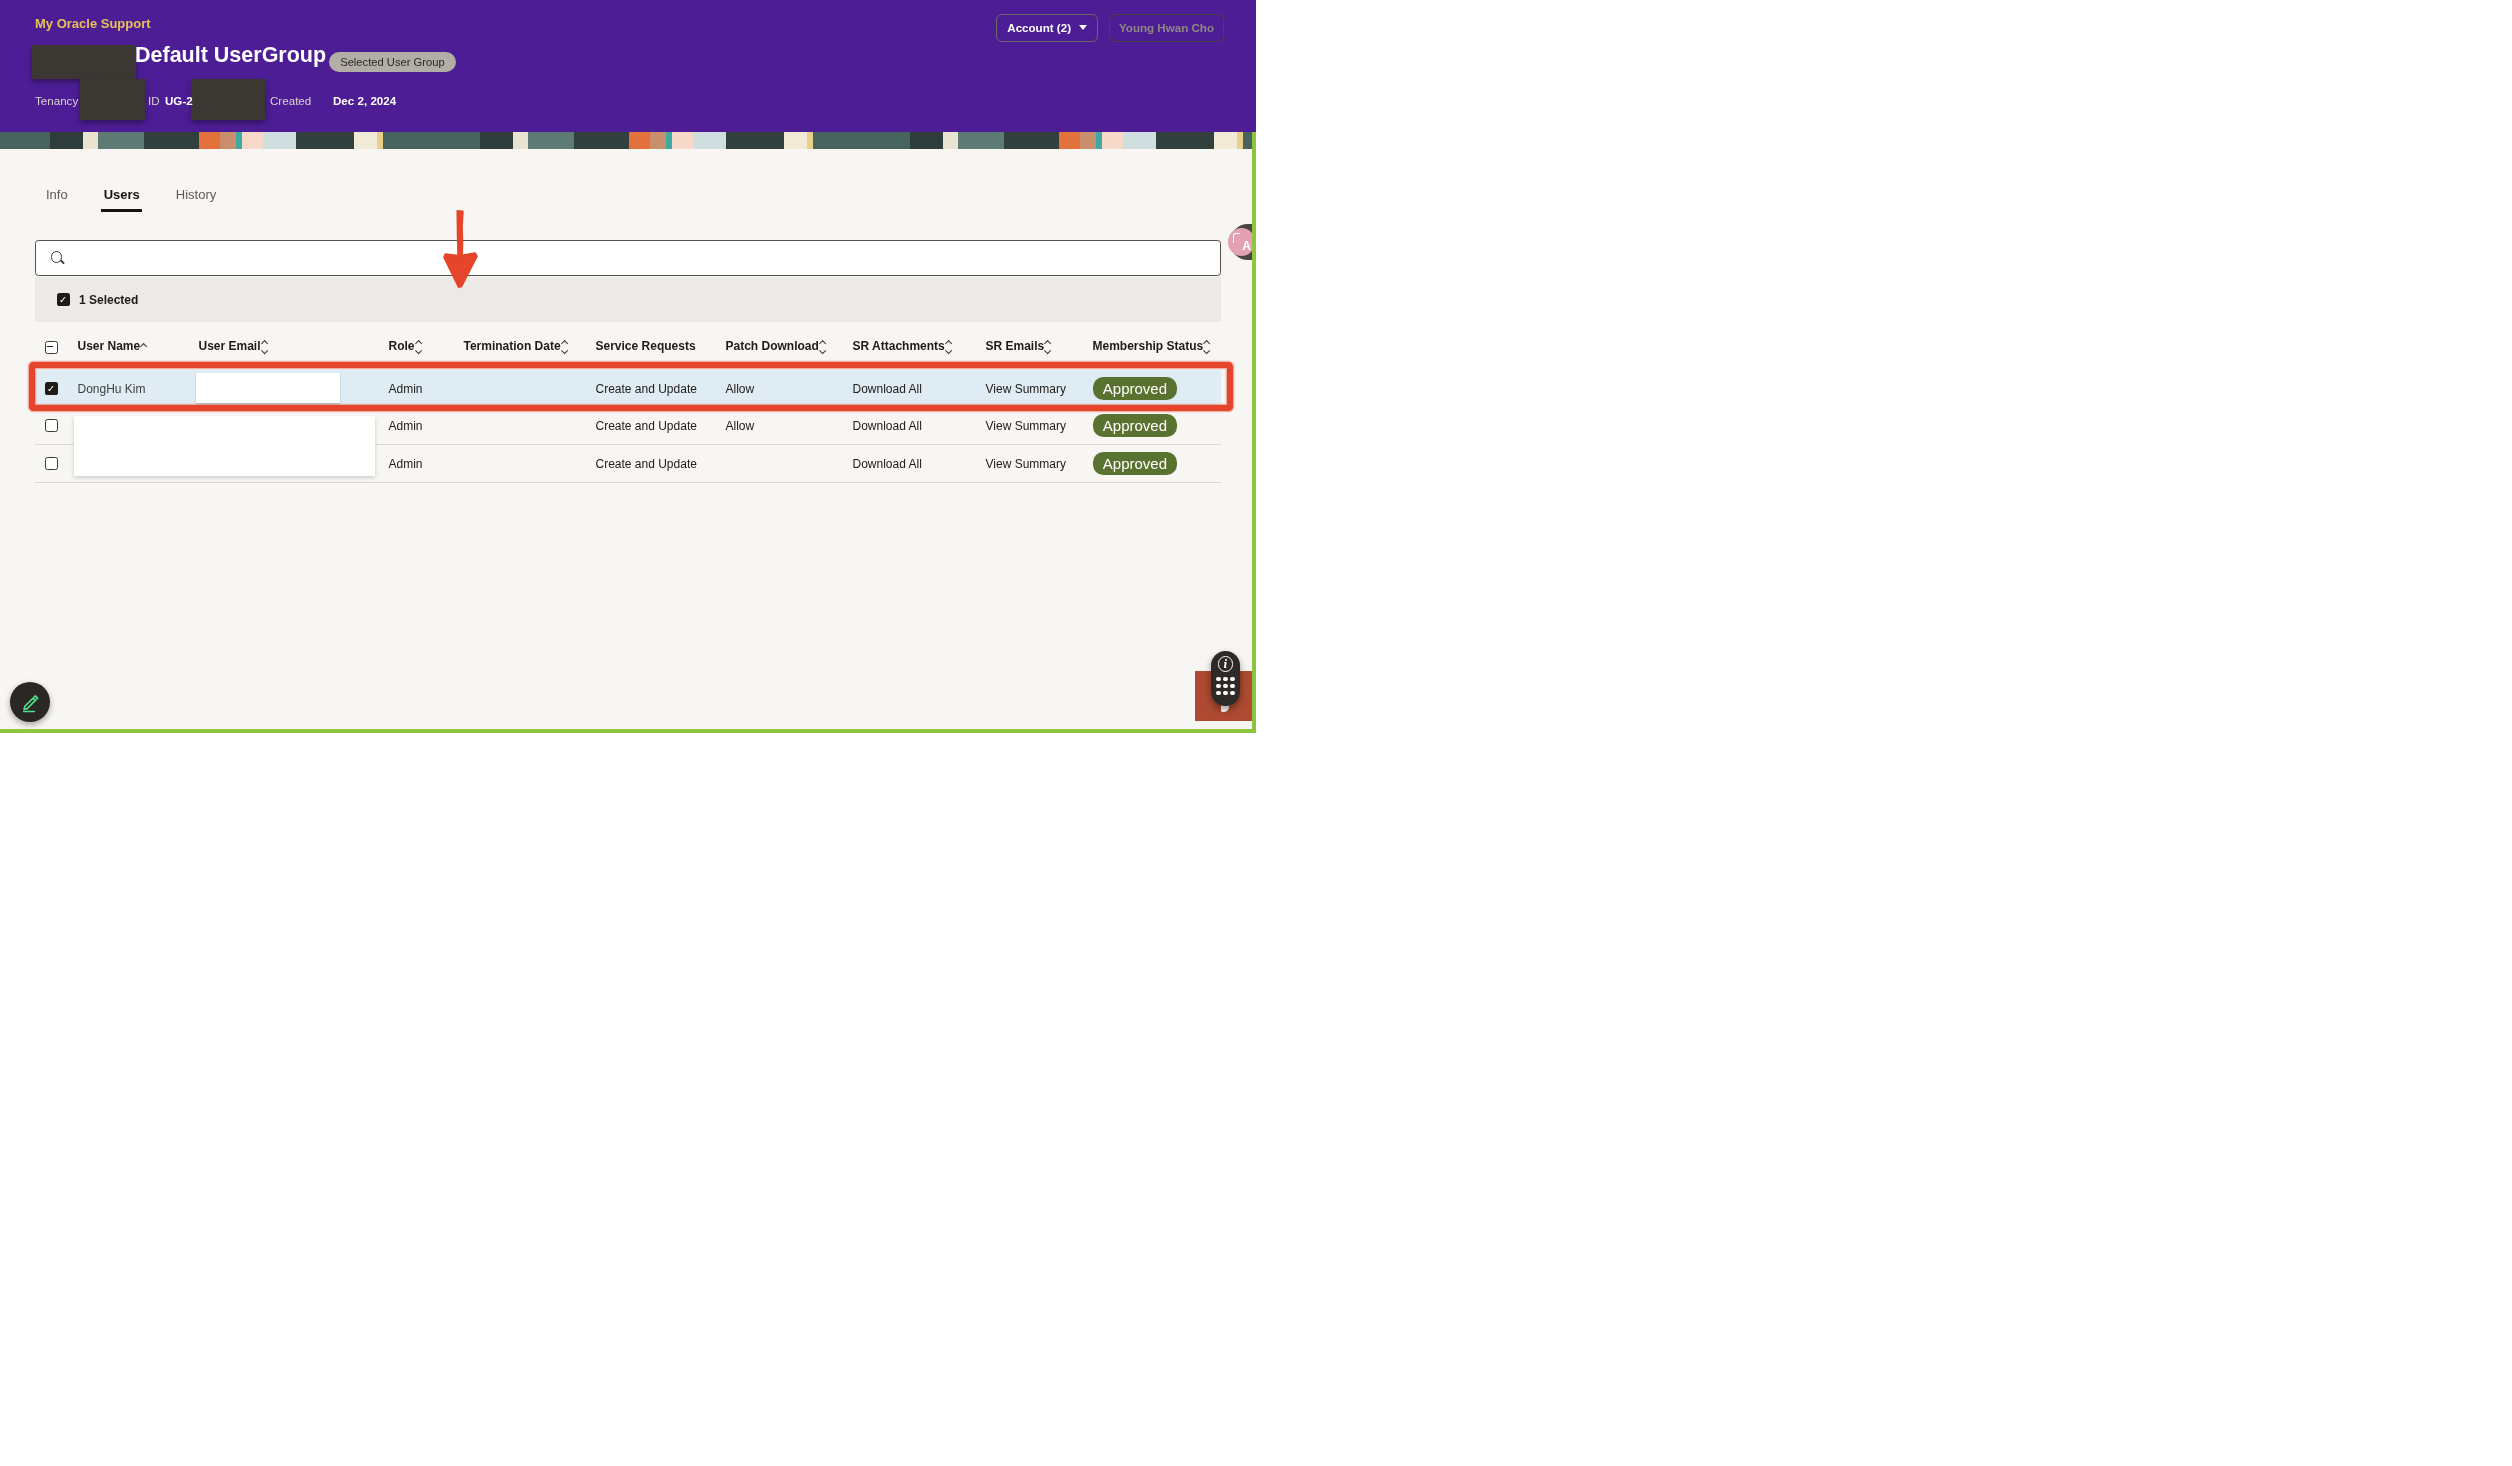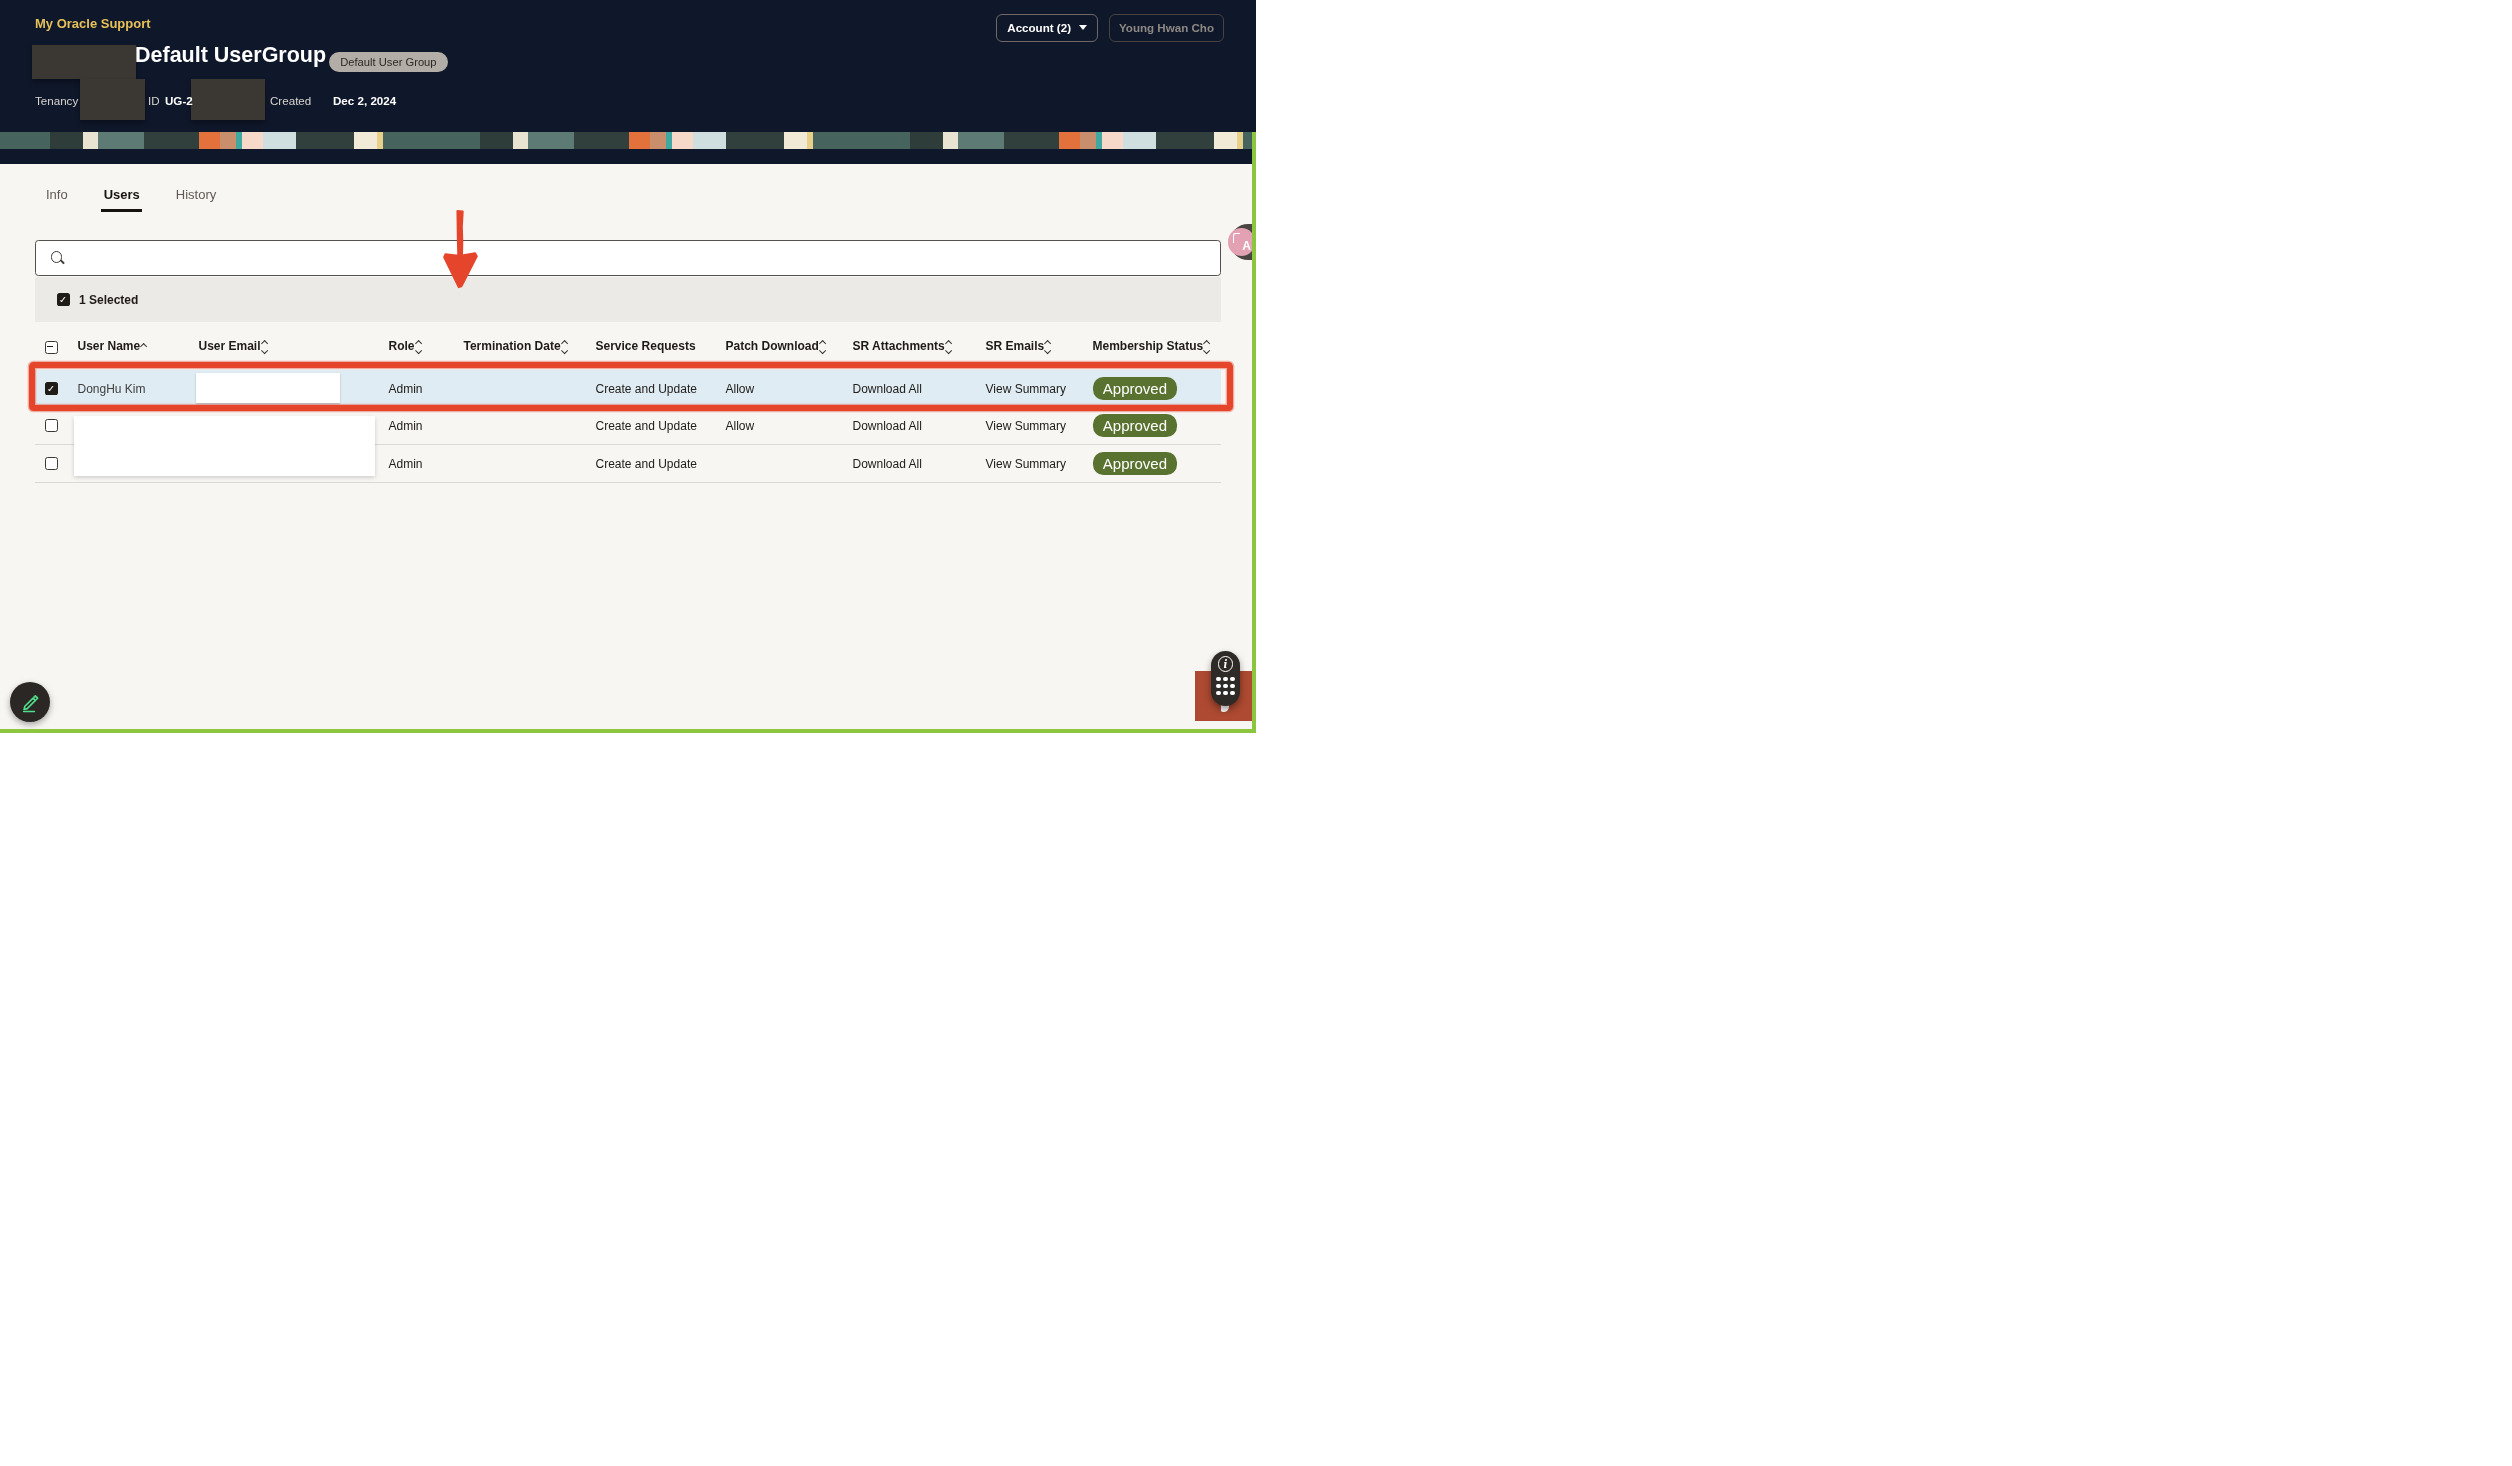--- a/index.html
+++ b/index.html
@@ -1,21 +1,21 @@
 <!DOCTYPE html>
 <html style="font-size:13.8px"><head>
 <meta charset="utf-8">
 <style>
   * { margin:0; padding:0; box-sizing:border-box; }
   html,body { width:1256px; height:733px; }
   body { font-family:"Liberation Sans","DejaVu Sans",sans-serif; }
   #page { position:relative; width:1256px; height:733px; background:#f7f6f3; overflow:hidden; }
 
   
-  .hdr { position:absolute; left:0; top:0; width:100%; height:164px; background:#0f172a; }
+  .hdr { position:absolute; left:0; top:0; width:100%; height:132px; background:#4c1d95; }
   .brand { position:absolute; left:35px; top:16.3px; font-size:13px; font-weight:bold; color:#e7c05a; }
   .acct-btn { position:absolute; left:996px; top:13.8px; width:102px; height:28px; border:0.9px solid #6e6964;
     border-radius:6px; color:#fff; font-size:11.6px; font-weight:bold; display:flex; align-items:center;
     justify-content:center; gap:7.7px; background:transparent; cursor:pointer; }
   .caret { width:0; height:0; border-left:4.3px solid transparent; border-right:4.3px solid transparent; border-top:5.2px solid #fff; }
   .user-btn { position:absolute; left:1109px; top:13.8px; width:115px; height:28px; border:0.9px solid #474340;
     border-radius:6px; color:#8d8883; font-size:11.6px; font-weight:bold; display:flex; align-items:center;
     justify-content:center; background:transparent; cursor:pointer; }
   .redact-dark { position:absolute; background:#3b3733; box-shadow:0 2.6px 5.2px rgba(0,0,0,.35); }
   .rd-title { left:32px; top:45px; width:104px; height:34px; }
@@ -126,21 +126,21 @@
     <div class="brand">My Oracle Support</div>
     <button class="acct-btn">
       <span>Account (2)</span>
       <span class="caret"></span>
     </button>
     <button class="user-btn">
       <span>Young Hwan Cho</span>
     </button>
     <div class="redact-dark rd-title"></div>
     <div class="pg-title">Default UserGroup</div>
-    <div class="pg-badge">Default User Group</div>
+    <div class="pg-badge">Selected User Group</div>
     <div class="redact-dark rd-tenancy"></div>
     <div class="redact-dark rd-id"></div>
     <div class="meta m-tenancy">Tenancy</div>
     <div class="meta m-id">ID</div>
     <div class="meta m-idv">UG-2</div>
     <div class="meta m-created">Created</div>
     <div class="meta m-createdv">Dec 2, 2024</div>
   </div>
 
   <div class="band"></div>

